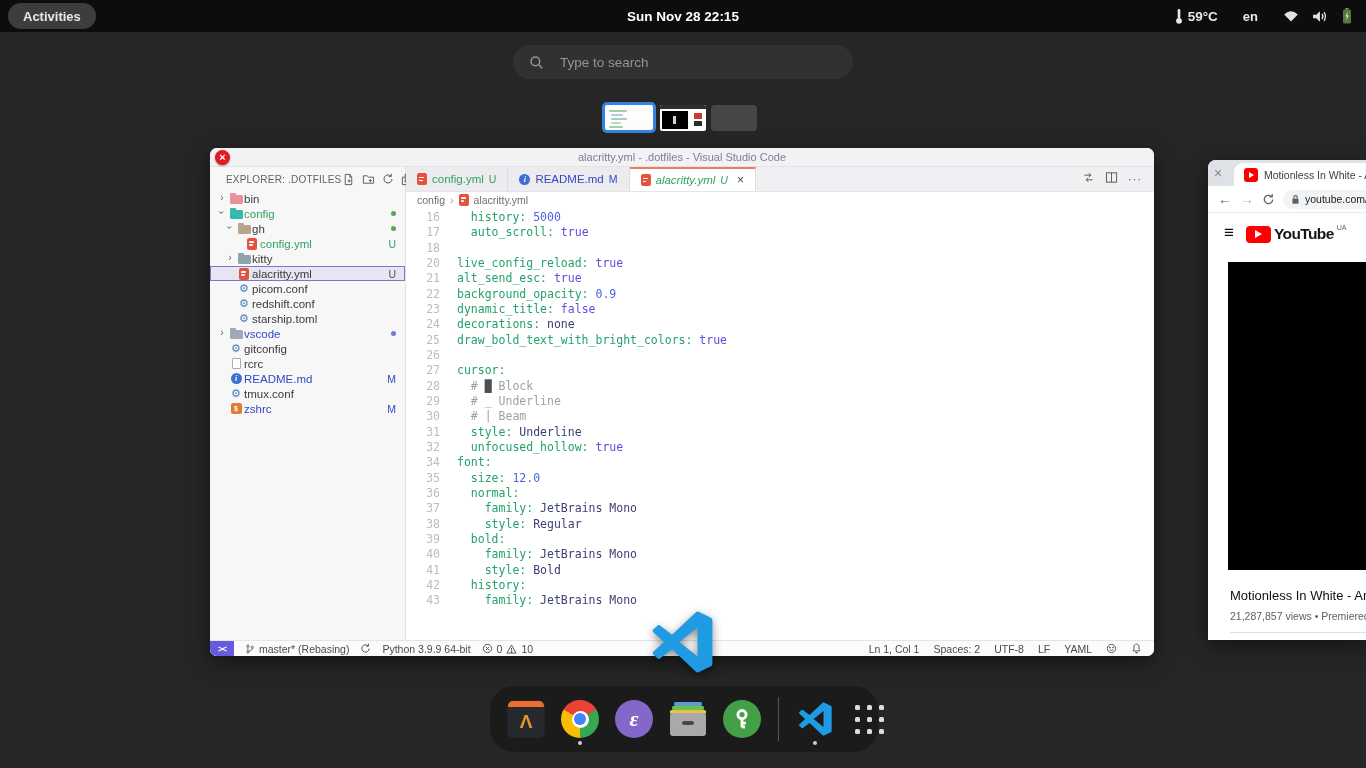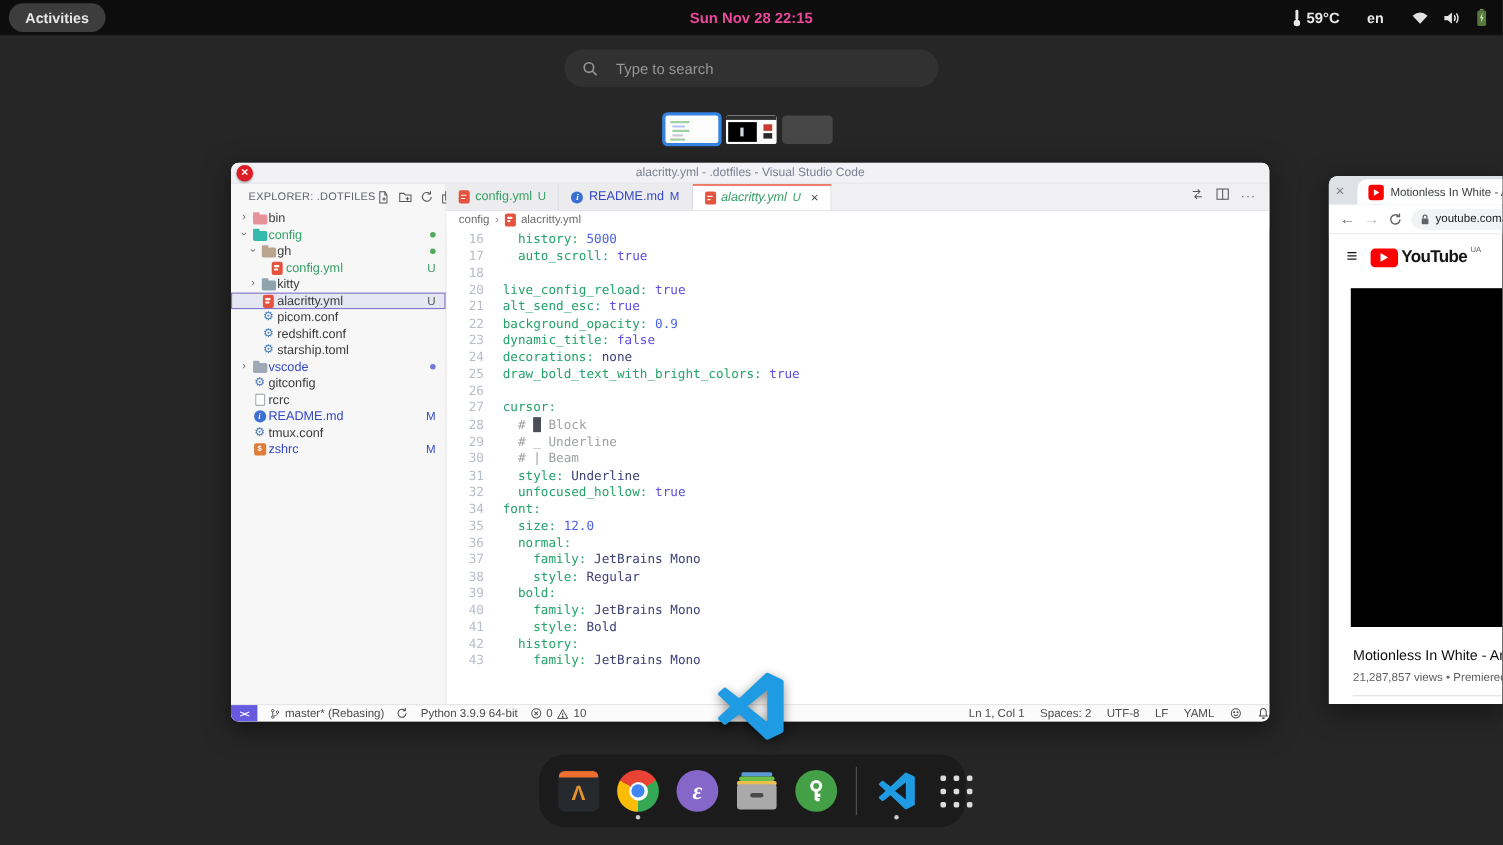--- a/index.html
+++ b/index.html
@@ -5,21 +5,21 @@
   html,body{margin:0;padding:0;}
   body{
     width:1366px;height:768px;position:relative;overflow:hidden;
     background:#262626;
     font-family:"Liberation Sans", sans-serif;
     -webkit-font-smoothing:antialiased;
   }
   
   .topbar{position:absolute;left:0;top:0;width:1366px;height:32px;background:#0d0d0d;display:flex;align-items:center;}
   .activities{position:absolute;left:8px;top:3px;height:26px;padding:0 15px;border-radius:14px;background:#3d3d3d;color:#e8e8e8;font-size:13px;font-weight:700;display:flex;align-items:center;}
-  .clock{position:absolute;left:0;right:0;text-align:center;color:#ec4899;font-size:13.5px;font-weight:700;}
+  .clock{position:absolute;left:0;right:0;text-align:center;color:#ffffff;font-size:13.5px;font-weight:700;}
   .tb-right{position:absolute;right:14px;top:0;height:32px;display:flex;align-items:center;gap:13px;color:#e8e8e8;}
   .tb-temp{display:flex;align-items:center;gap:5px;font-size:13.5px;font-weight:700;}
   .tb-lang{font-size:13px;font-weight:700;margin:0 12px;}
   .tb-icons{display:flex;align-items:center;gap:13px;}
   
   .searchbar{position:absolute;left:513px;top:45px;width:340px;height:34px;border-radius:17px;background:#313131;display:flex;align-items:center;padding:0 0 0 16px;box-sizing:border-box;}
   .searchbar .ph{color:#969696;font-size:13.5px;margin-left:16px;}
   
   .ws-row{position:absolute;left:0;top:100px;width:1366px;height:36px;}
   .ws1{position:absolute;left:602px;top:2px;width:54px;height:31px;border:3px solid #3584e4;border-radius:5px;background:#fdfdfd;box-sizing:border-box;overflow:hidden;}
@@ -75,21 +75,21 @@
   .breadcrumb{height:15px;display:flex;align-items:center;gap:5px;padding-left:11px;font-size:10.5px;color:#6e6e6e;background:#fff;}
   .code{flex:1;overflow:hidden;font-family:"DejaVu Sans Mono",monospace;font-size:11.5px;line-height:15.33px;padding-top:3px;}
   .cline{display:flex;white-space:pre;}
   .cline .ln{width:34px;text-align:right;color:#b6bcc8;flex:none;}
   .cline .ctext{padding-left:17px;}
   .tok-k{color:#23a269;} .tok-n{color:#4a63e4;} .tok-b{color:#5b4ee0;} .tok-i{color:#3d4175;} .tok-c{color:#9da2a8;} .tok-blk{color:#4b4f55;}
   
   .statusbar{height:16px;background:#fbfbfc;border-top:1px solid #e5e5e8;display:flex;align-items:center;font-size:10.5px;color:#4b4b4b;box-sizing:border-box;}
   .sb-remote{width:24px;height:100%;background:#665be0;color:#fff;display:flex;align-items:center;justify-content:center;font-size:8.5px;font-weight:700;letter-spacing:-1px;}
   .sb-item{display:flex;align-items:center;gap:4px;margin-left:11px;white-space:nowrap;}
-  .sb-right{margin-left:auto;display:flex;align-items:center;gap:14px;text-align:center;}
+  .sb-right{margin-left:auto;display:flex;align-items:center;gap:14px;padding-right:12px;text-align:center;}
   .sb-right .sb-item{margin-left:0;}
   
   .vsc-applogo{position:absolute;left:651px;top:611px;width:62px;height:62px;filter:drop-shadow(0 3px 5px rgba(0,0,0,.45));}
   
   .chromewin{position:absolute;left:1208px;top:160px;width:158px;height:480px;background:#fff;border-top-left-radius:8px;overflow:hidden;box-shadow:0 6px 24px rgba(0,0,0,.5);}
   .cr-tabstrip{height:26px;background:#dee1e6;position:relative;}
   .cr-strip-x{position:absolute;left:6px;top:5px;color:#80868b;font-size:14px;}
   .cr-tab{position:absolute;left:26px;right:0;bottom:0;height:23px;background:#fff;border-top-left-radius:9px;display:flex;align-items:center;gap:6px;padding:0 8px 0 10px;}
   .cr-fav{width:14px;height:14px;border-radius:3px;background:#f00;display:flex;align-items:center;justify-content:center;flex:none;}
   .cr-fav i{width:0;height:0;border-left:5px solid #fff;border-top:3.2px solid transparent;border-bottom:3.2px solid transparent;display:block;margin-left:1px;}

